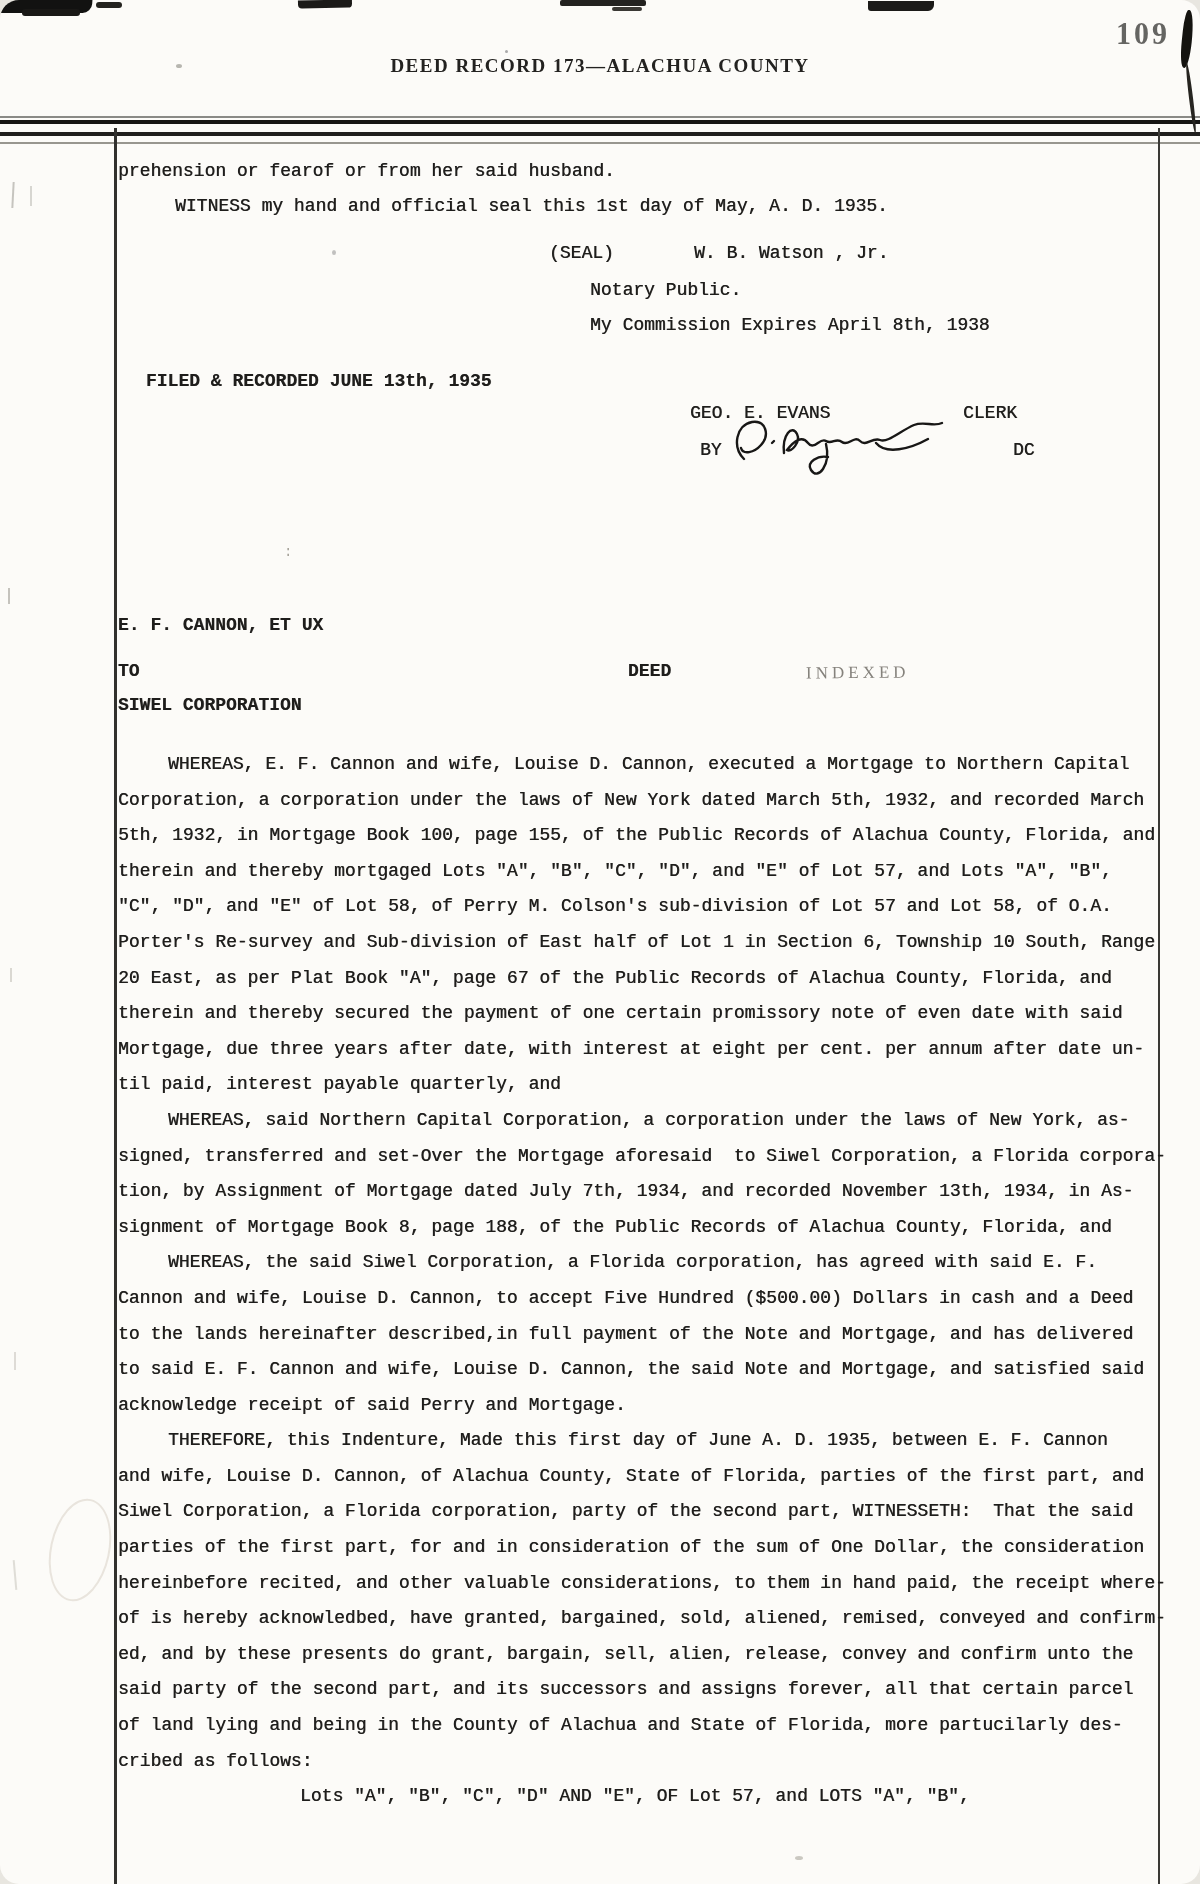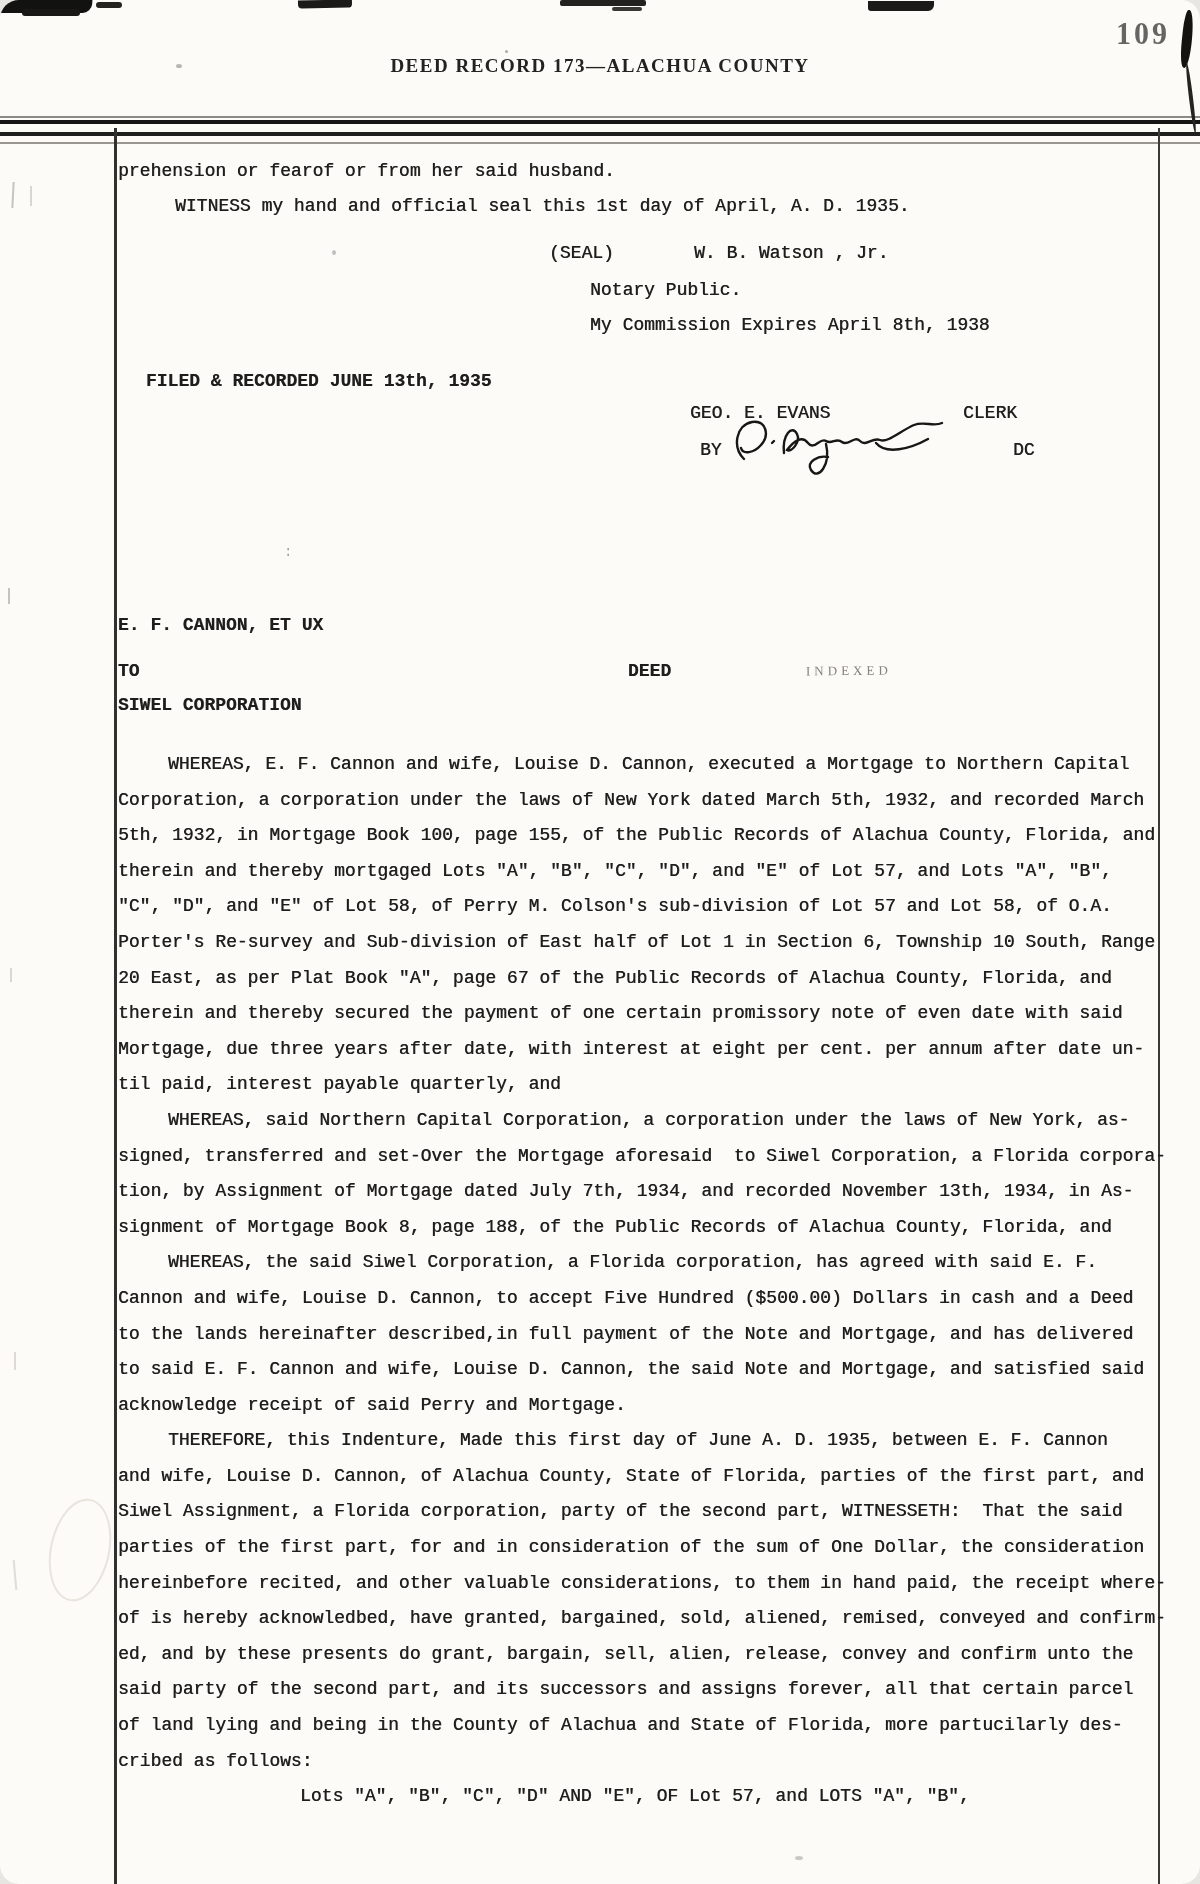--- a/index.html
+++ b/index.html
@@ -42,21 +42,21 @@
   .tline{
     height:35.6px;line-height:35.6px;white-space:pre;font-size:18px;
     text-shadow:0.5px 0 0 rgba(25,24,22,.8);
   }
   .ind-para{padding-left:50px;}
   .ind-deep{padding-left:182px;}
   
   .stamp{
     position:absolute;left:806px;top:663px;
     font-family:"Liberation Serif","DejaVu Serif",serif;
-    font-size:13px;letter-spacing:4px;color:#85827c;
+    font-size:17px;letter-spacing:4px;color:#85827c;
     transform:rotate(-.6deg);z-index:2;
   }
   
   .sig{position:absolute;left:728px;top:413px;z-index:2;}
   
   .mark{position:absolute;z-index:3;}
   .speck{position:absolute;z-index:2;}
 </style>
 </head>
 <body>
@@ -78,21 +78,21 @@
 
   <div class="hrule r1"></div>
   <div class="hrule r2"></div>
   <div class="hrule r3"></div>
   <div class="hrule r4"></div>
 
   <div class="vborder vleft"></div>
   <div class="vborder vright"></div>
 
   <div class="tw" style="left:118px;top:160px;">prehension or fearof or from her said husband.</div>
-  <div class="tw" style="left:175px;top:195px;">WITNESS my hand and official seal this 1st day of April, A. D. 1935.</div>
+  <div class="tw" style="left:175px;top:195px;">WITNESS my hand and official seal this 1st day of May, A. D. 1935.</div>
   <div class="tw" style="left:549px;top:242px;">(SEAL)</div>
   <div class="tw" style="left:650px;top:242px;margin-left:44px;">W. B. Watson , Jr.</div>
   <div class="tw" style="left:590px;top:279px;">Notary Public.</div>
   <div class="tw" style="left:590px;top:314px;">My Commission Expires April 8th, 1938</div>
 
   <div class="tw b" style="left:118px;top:370px;padding-left:28px;">FILED &amp; RECORDED JUNE 13th, 1935</div>
   <div class="tw" style="left:690px;top:402px;">GEO. E. EVANS</div>
   <div class="tw" style="left:963px;top:402px;">CLERK</div>
   <div class="tw" style="left:700px;top:439px;">BY</div>
   <div class="tw" style="left:1013px;top:439px;">DC</div>
@@ -128,21 +128,21 @@
       <div class="tline ind-none">signed, transferred and set-Over the Mortgage aforesaid  to Siwel Corporation, a Florida corpora-</div>
       <div class="tline ind-none">tion, by Assignment of Mortgage dated July 7th, 1934, and recorded November 13th, 1934, in As-</div>
       <div class="tline ind-none">signment of Mortgage Book 8, page 188, of the Public Records of Alachua County, Florida, and</div>
       <div class="tline ind-para">WHEREAS, the said Siwel Corporation, a Florida corporation, has agreed with said E. F.</div>
       <div class="tline ind-none">Cannon and wife, Louise D. Cannon, to accept Five Hundred ($500.00) Dollars in cash and a Deed</div>
       <div class="tline ind-none">to the lands hereinafter described,in full payment of the Note and Mortgage, and has delivered</div>
       <div class="tline ind-none">to said E. F. Cannon and wife, Louise D. Cannon, the said Note and Mortgage, and satisfied said</div>
       <div class="tline ind-none">acknowledge receipt of said Perry and Mortgage.</div>
       <div class="tline ind-para">THEREFORE, this Indenture, Made this first day of June A. D. 1935, between E. F. Cannon</div>
       <div class="tline ind-none">and wife, Louise D. Cannon, of Alachua County, State of Florida, parties of the first part, and</div>
-      <div class="tline ind-none">Siwel Assignment, a Florida corporation, party of the second part, WITNESSETH:  That the said</div>
+      <div class="tline ind-none">Siwel Corporation, a Florida corporation, party of the second part, WITNESSETH:  That the said</div>
       <div class="tline ind-none">parties of the first part, for and in consideration of the sum of One Dollar, the consideration</div>
       <div class="tline ind-none">hereinbefore recited, and other valuable considerations, to them in hand paid, the receipt where-</div>
       <div class="tline ind-none">of is hereby acknowledbed, have granted, bargained, sold, aliened, remised, conveyed and confirm-</div>
       <div class="tline ind-none">ed, and by these presents do grant, bargain, sell, alien, release, convey and confirm unto the</div>
       <div class="tline ind-none">said party of the second part, and its successors and assigns forever, all that certain parcel</div>
       <div class="tline ind-none">of land lying and being in the County of Alachua and State of Florida, more partucilarly des-</div>
       <div class="tline ind-none">cribed as follows:</div>
       <div class="tline ind-deep">Lots "A", "B", "C", "D" AND "E", OF Lot 57, and LOTS "A", "B",</div>
     </div>
 

